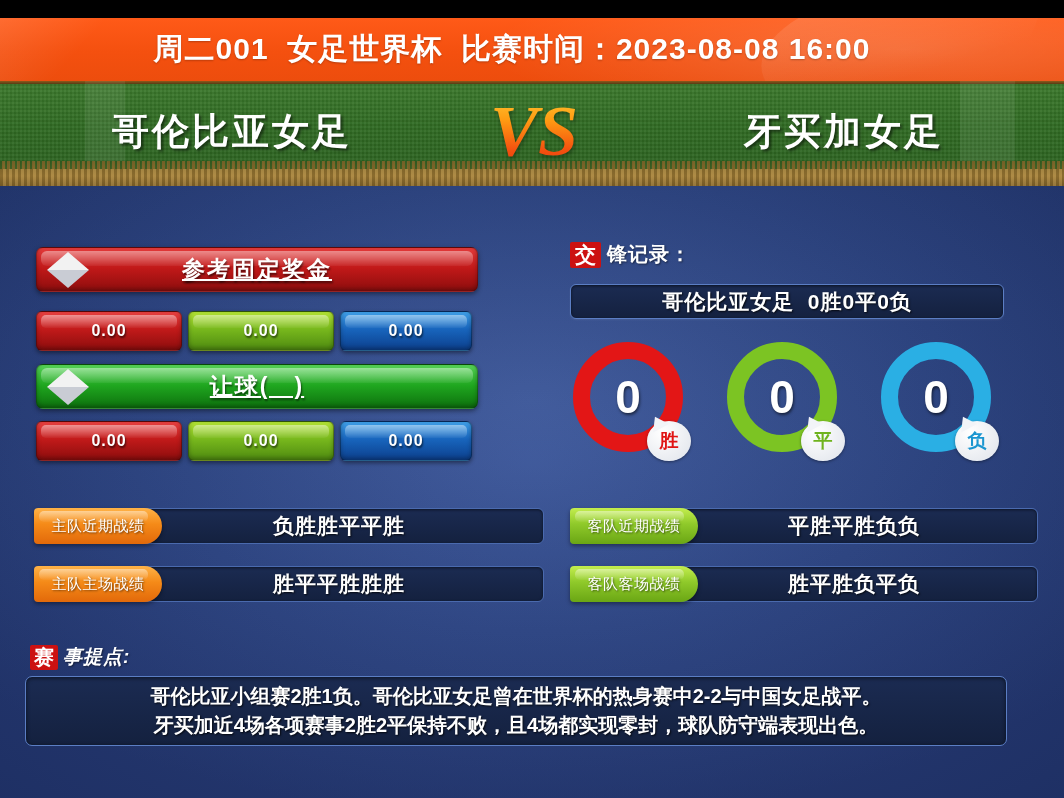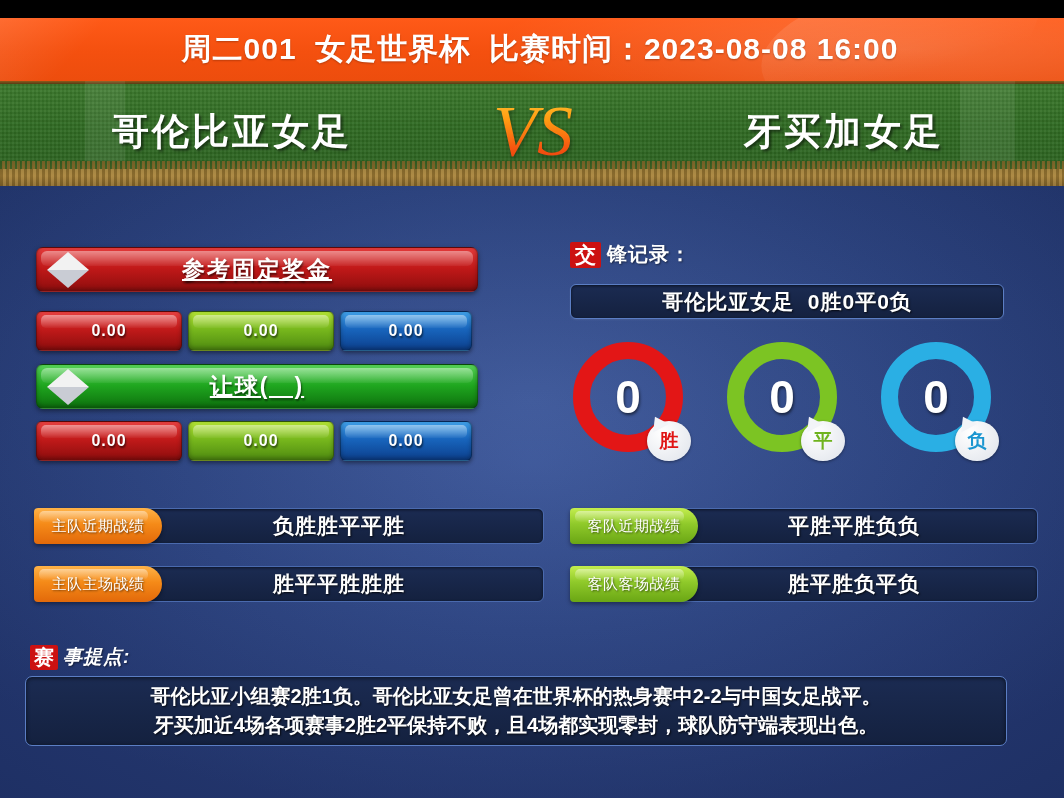--- a/index.html
+++ b/index.html
@@ -41,21 +41,20 @@
     transform: skewX(-22deg);
     border-radius: 50% 0 0 50%;
   }
   .header-title {
     position: absolute; left: 0; top: 0; width: 1024px; height: 63px;
     display: flex; align-items: center; justify-content: center;
     color: #fff; font-size: 30px; font-weight: bold;
     letter-spacing: 1px;
     text-shadow: 0 1px 2px rgba(0,0,0,.25);
     white-space: pre;
-    margin-left: 28px;
   }
 
   
   .grass {
     position: absolute; left: 0; top: 81px; width: 1064px; height: 105px;
     background:
       repeating-linear-gradient(90deg, rgba(255,255,255,0.035) 0px, rgba(255,255,255,0.035) 2px, rgba(0,0,0,0.03) 2px, rgba(0,0,0,0.03) 4px),
       repeating-linear-gradient(0deg, rgba(0,0,0,0.05) 0px, rgba(0,0,0,0.05) 2px, rgba(255,255,255,0.03) 2px, rgba(255,255,255,0.03) 4px),
       linear-gradient(180deg, #3c7a2c 0%, #2f6a22 45%, #2b6020 100%);
     overflow: hidden;
@@ -88,22 +87,22 @@
     color: #fff; font-size: 37px; font-weight: bold;
     letter-spacing: 3px;
     text-shadow: 2px 2px 3px rgba(0,0,0,0.55);
   }
   .team.home { left: 112px; }
   .team.away { right: 120px; }
 
   .vs {
     position: absolute; left: 490px; top: 88px;
     width: 86px; height: 100px;
-    font-size: 72px; font-weight: normal; font-style: italic;
-    line-height: 86px; text-align: center;
+    font-size: 72px; font-weight: bold; font-style: italic;
+    line-height: 86px; 
     background: linear-gradient(180deg, #ffd23a 0%, #ff9b12 32%, #f4510f 62%, #d81f0c 100%);
     -webkit-background-clip: text; background-clip: text;
     color: transparent;
     text-shadow: none;
     filter: drop-shadow(1px 2px 2px rgba(0,0,0,.35));
     font-family: "Liberation Serif", serif;
   }
 
   
   .board {

